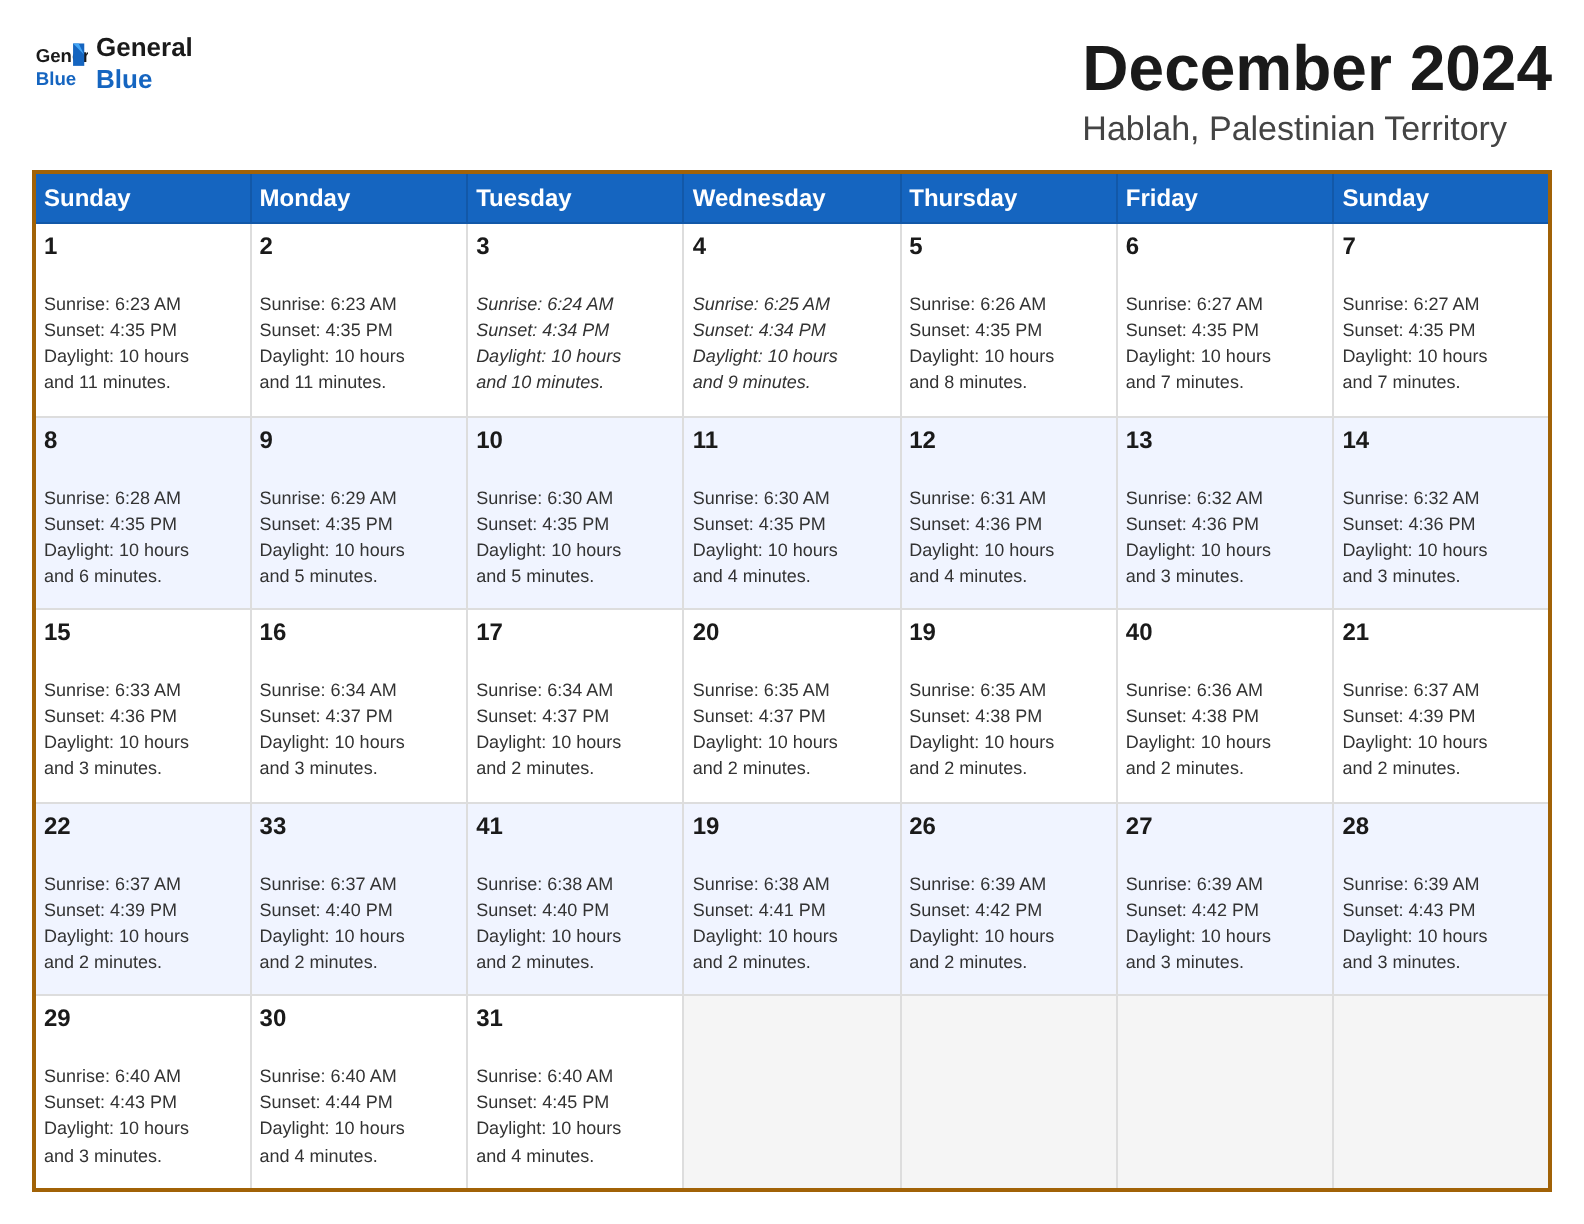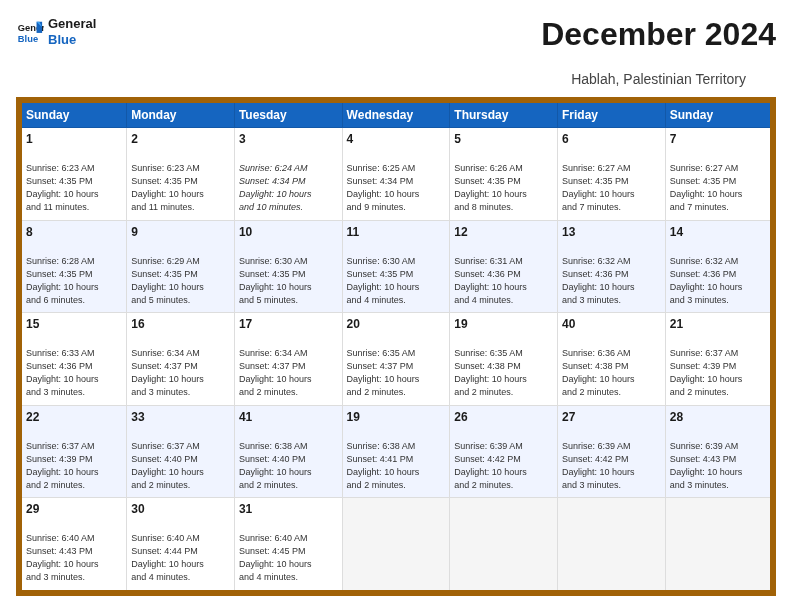--- a/index.html
+++ b/index.html
@@ -26,35 +26,35 @@
     .logo {
       display: flex;
       align-items: center;
       gap: 4px;
     }
     .logo-icon {
       width: 28px;
       height: 28px;
     }
     .title-block {
-      text-align: center;
+      text-align: left;
     }
     .month-title {
       font-size: 32px;
       font-weight: bold;
       color: #1a1a1a;
     }
     .location {
-      font-size: 14px;
+      font-size: 17px;
       color: #444;
-      margin-top: 18px;
+      margin-top: 2px;
     }
     .calendar {
       flex: 1;
-      border: 6px solid #a16207;
+      border: 2px solid #a16207;
       border-collapse: collapse;
       width: 100%;
       table-layout: fixed;
     }
     .calendar th {
       background: #1565c0;
       color: white;
       font-size: 12px;
       font-weight: bold;
       padding: 5px 4px;
@@ -146,21 +146,21 @@
           </td>
           <td>
             <span class="day-num">3</span>
             <div class="day-info" style="white-space: pre-line; font-style: italic;">Sunrise: 6:24 AM
 Sunset: 4:34 PM
 Daylight: 10 hours
 and 10 minutes.</div>
           </td>
           <td>
             <span class="day-num">4</span>
-            <div class="day-info" style="white-space: pre-line;">Sunrise: 6:25 AM
+            <div class="day-info" style="white-space: pre-line; font-style: italic;">Sunrise: 6:25 AM
 Sunset: 4:34 PM
 Daylight: 10 hours
 and 9 minutes.</div>
           </td>
           <td>
             <span class="day-num">5</span>
             <div class="day-info" style="white-space: pre-line;">Sunrise: 6:26 AM
 Sunset: 4:35 PM
 Daylight: 10 hours
 and 8 minutes.</div>

